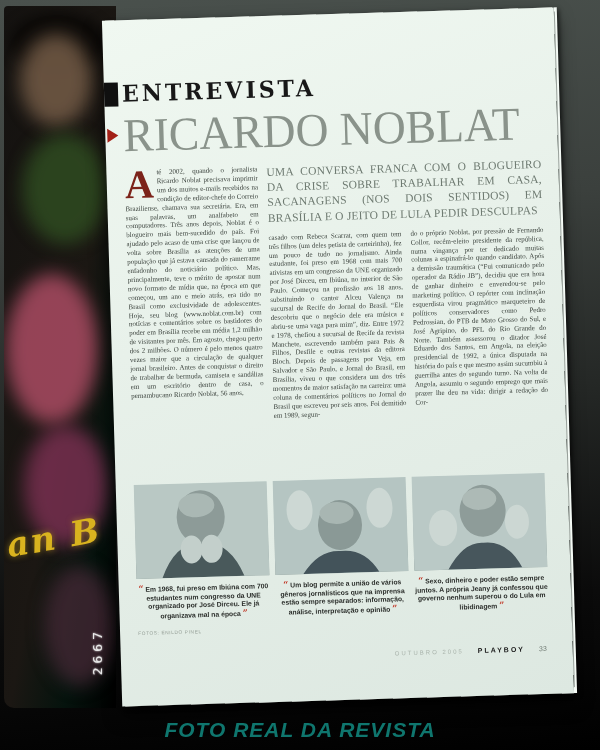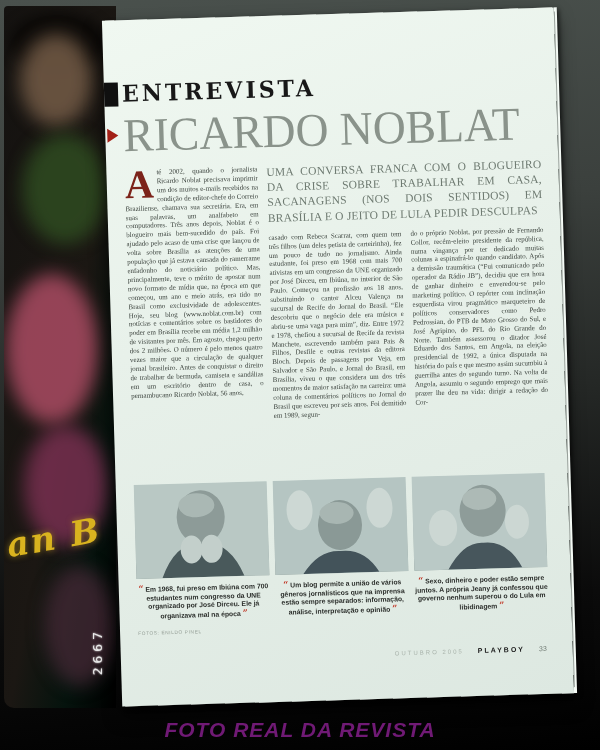--- a/index.html
+++ b/index.html
@@ -92,21 +92,21 @@
   .footer{ position:absolute; right:26px; bottom:42px; display:flex; gap:14px; align-items:baseline;
     font-family:"Liberation Sans", sans-serif; }
   .footer .issue{ font-size:6px; letter-spacing:2px; color:#aab4ac; }
   .footer .mag{ font-size:7px; letter-spacing:2px; font-weight:bold; color:#1c1c1c; }
   .footer .pnum{ font-size:7px; color:#6f7972; }
 
   
   .overlay-caption{
     position:absolute; left:0; right:0; bottom:8px; text-align:center;
     font-family:"Liberation Sans", sans-serif; font-style:italic; font-weight:bold;
-    font-size:21px; letter-spacing:1px; color:#701a75;
+    font-size:21px; letter-spacing:1px; color:#0f766e;
   }
 </style>
 </head>
 <body>
 
 <div class="frame">
 
   <div class="left-strip">
     <div class="blob hair"></div>
     <div class="blob face"></div>

